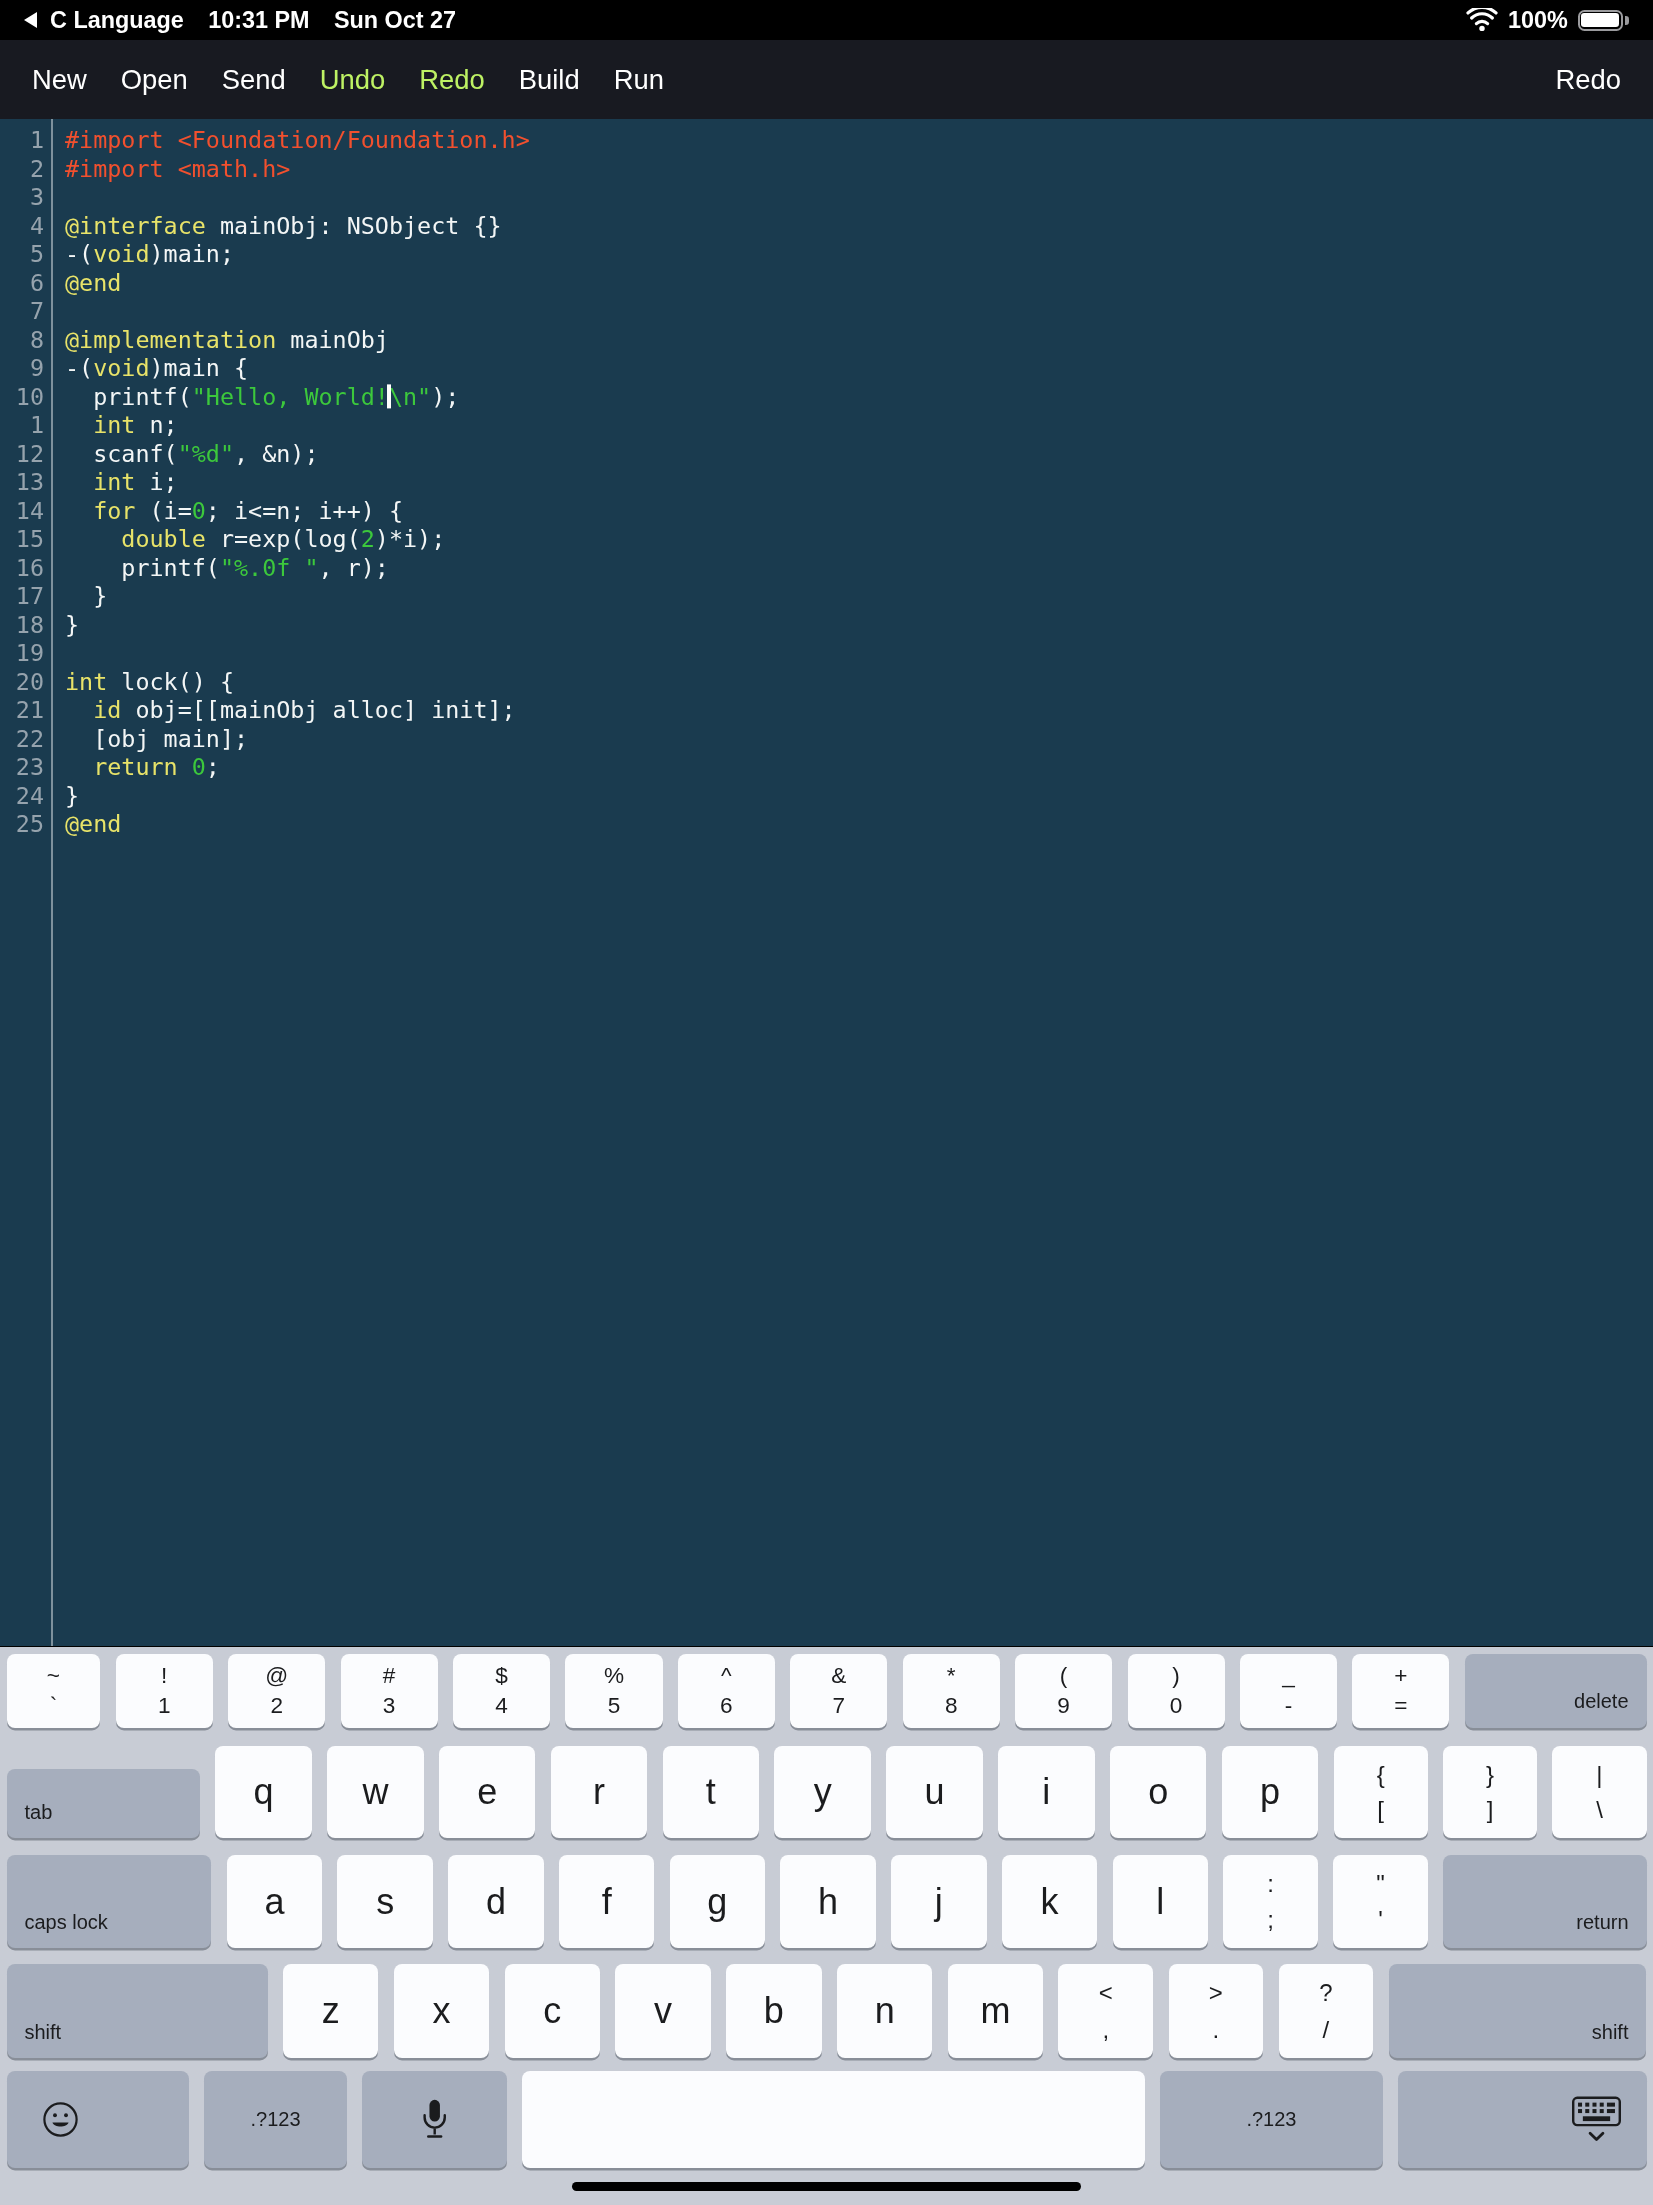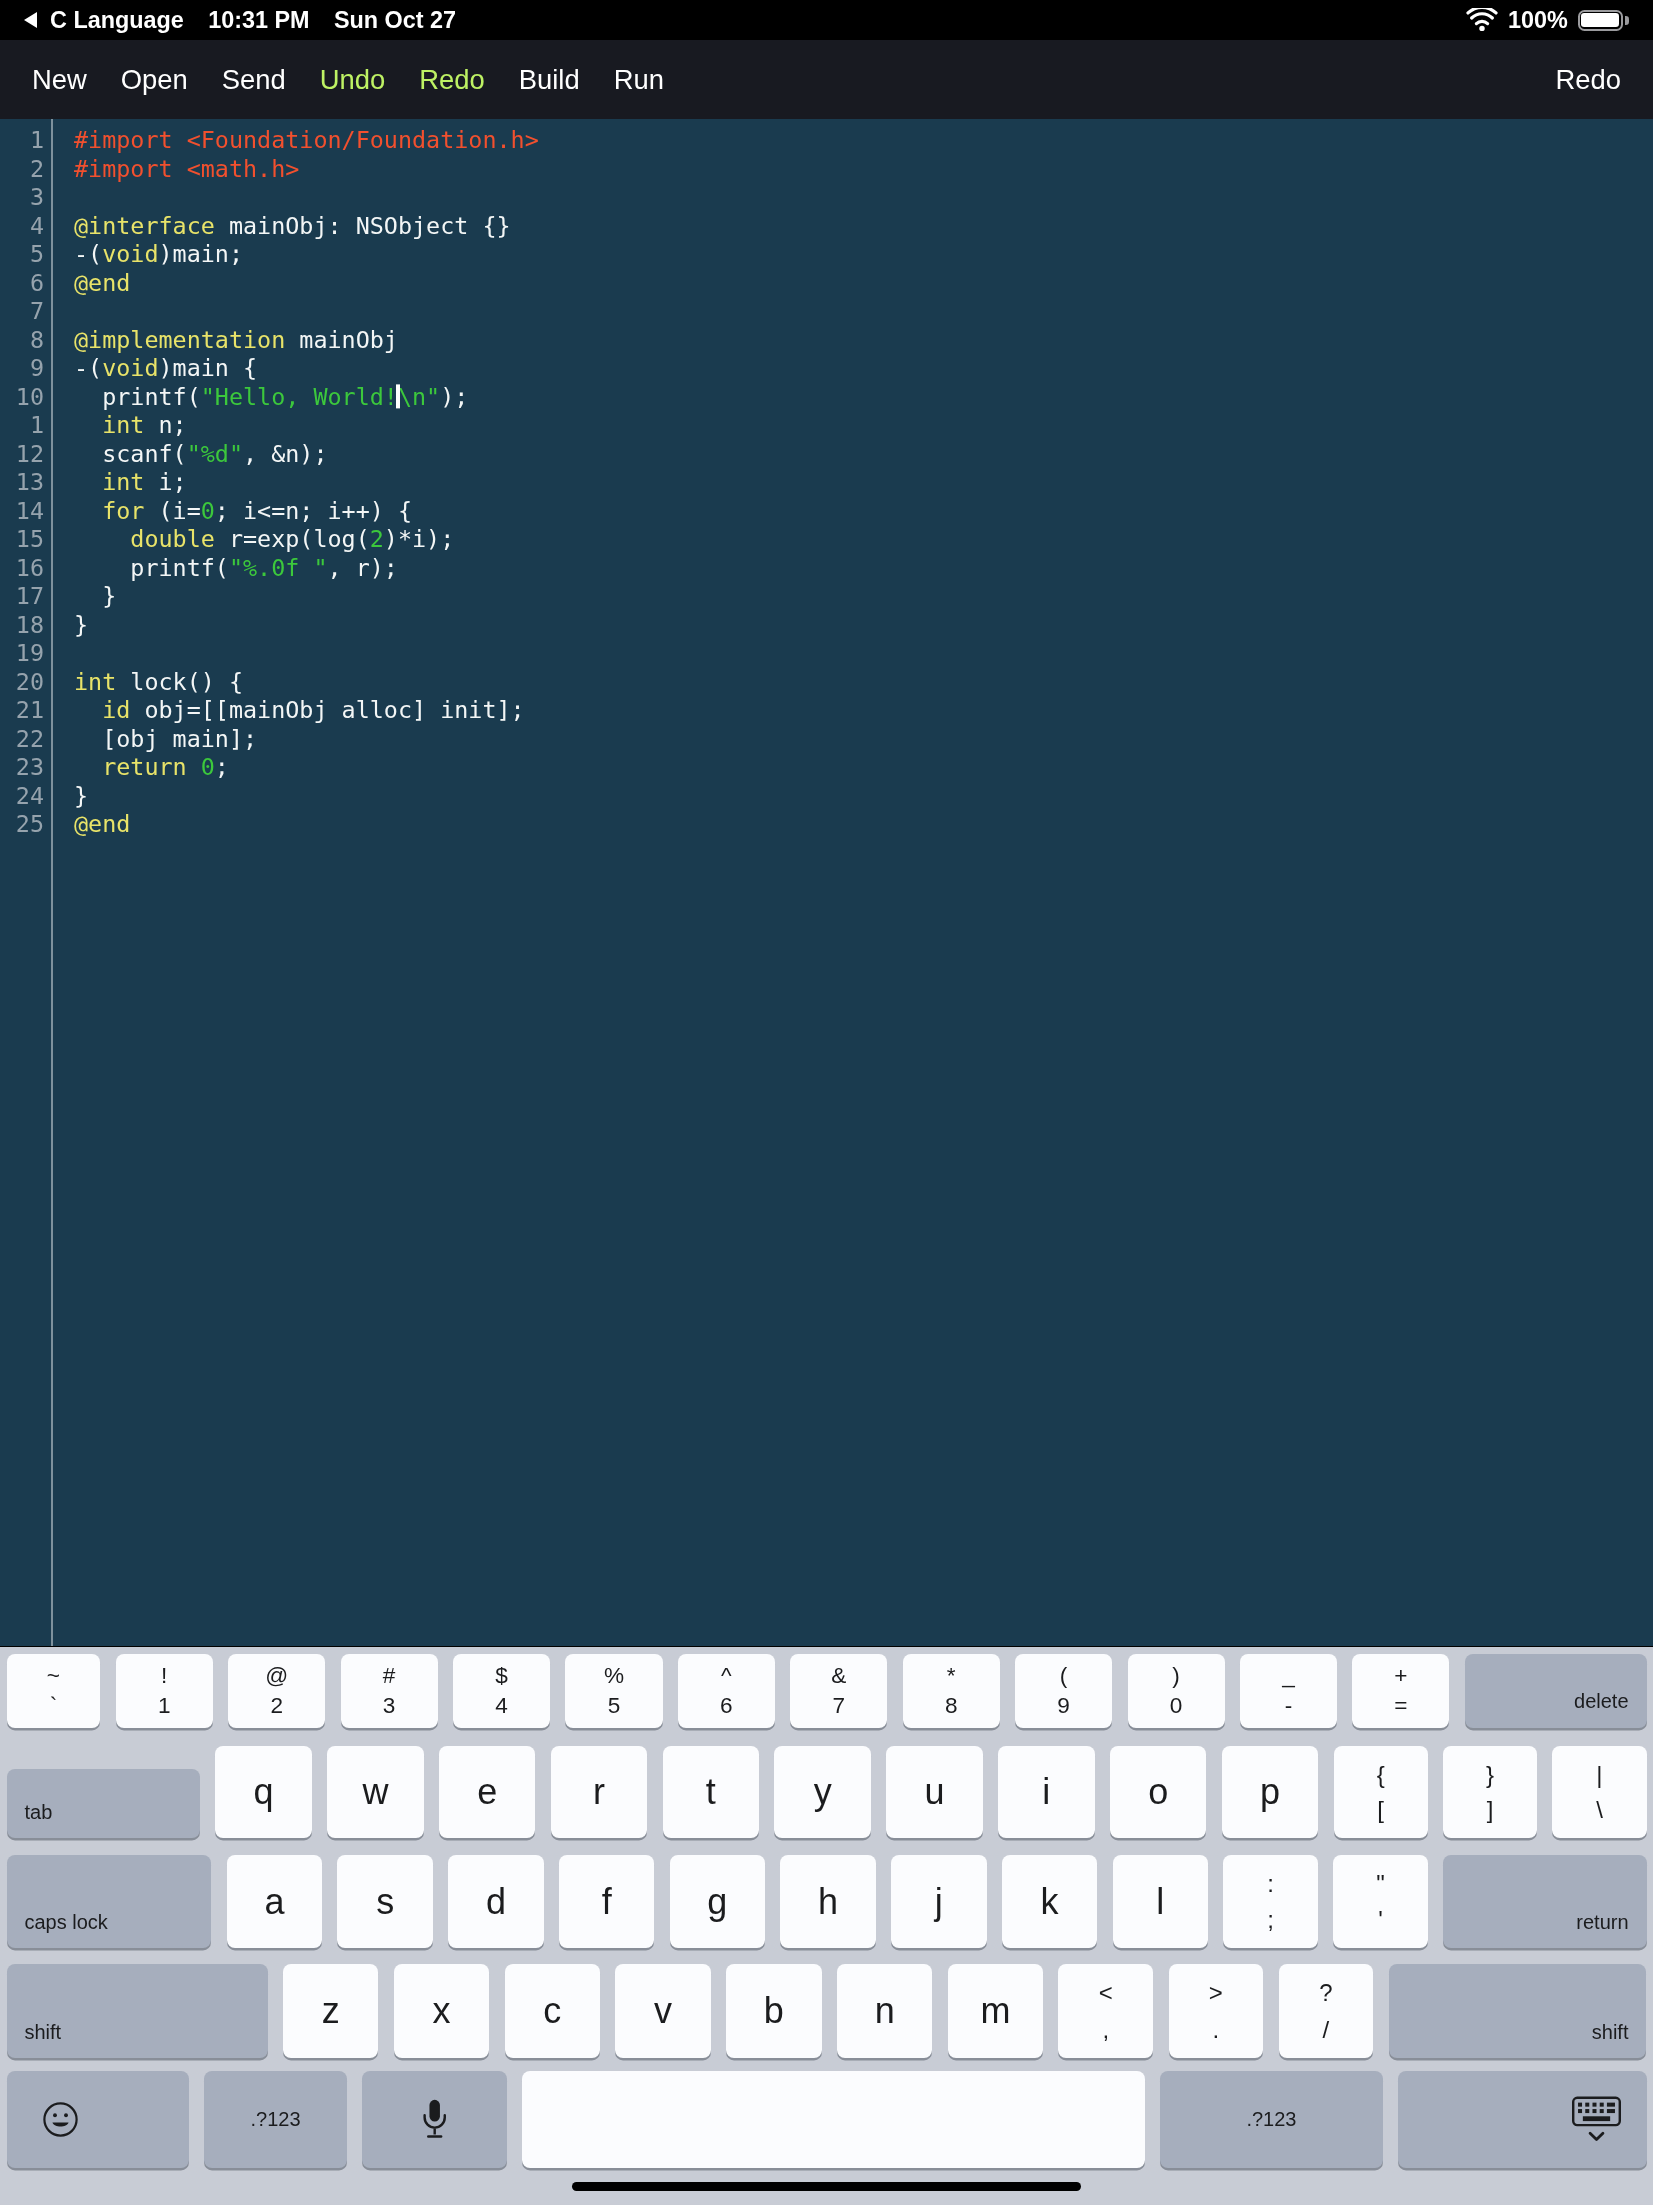--- a/index.html
+++ b/index.html
@@ -29,21 +29,21 @@
   .tb-btn.disabled{color:#bef264;}
   .tb-done{margin-left:auto;color:#fff;font-size:27.4px;cursor:pointer;}
 
   
   #editor{position:absolute;left:0;top:119px;width:1653px;height:1527px;background:#1a3b4f;overflow:hidden;}
   .gutter-line{position:absolute;left:51px;top:0;bottom:0;width:1.6px;background:#7e919d;}
   #code-lines{position:absolute;left:0;top:7.3px;right:0;
     font-family:"DejaVu Sans Mono","Liberation Mono",monospace;font-size:23.4px;line-height:28.5px;}
   .code-line{display:flex;white-space:pre;}
   .ln{flex:0 0 44px;text-align:right;color:#96a3ad;}
-  .lcode{margin-left:30px;}
+  .lcode{margin-left:21px;}
   .txt{color:#f3f6f6;}
   .pre{color:#f2502e;}
   .kw{color:#e8e369;}
   .str{color:#3cc83c;}
   .caret{display:inline-block;width:3.2px;height:24px;background:#ffffff;margin:0 -1.6px;
     vertical-align:middle;transform:translateY(-1.6px);}
 
   
   #keyboard{position:absolute;left:0;top:1647px;width:1653px;height:559px;background:#c8ccd5;
     box-sizing:border-box;padding:6.5px 6.5px 0;}

